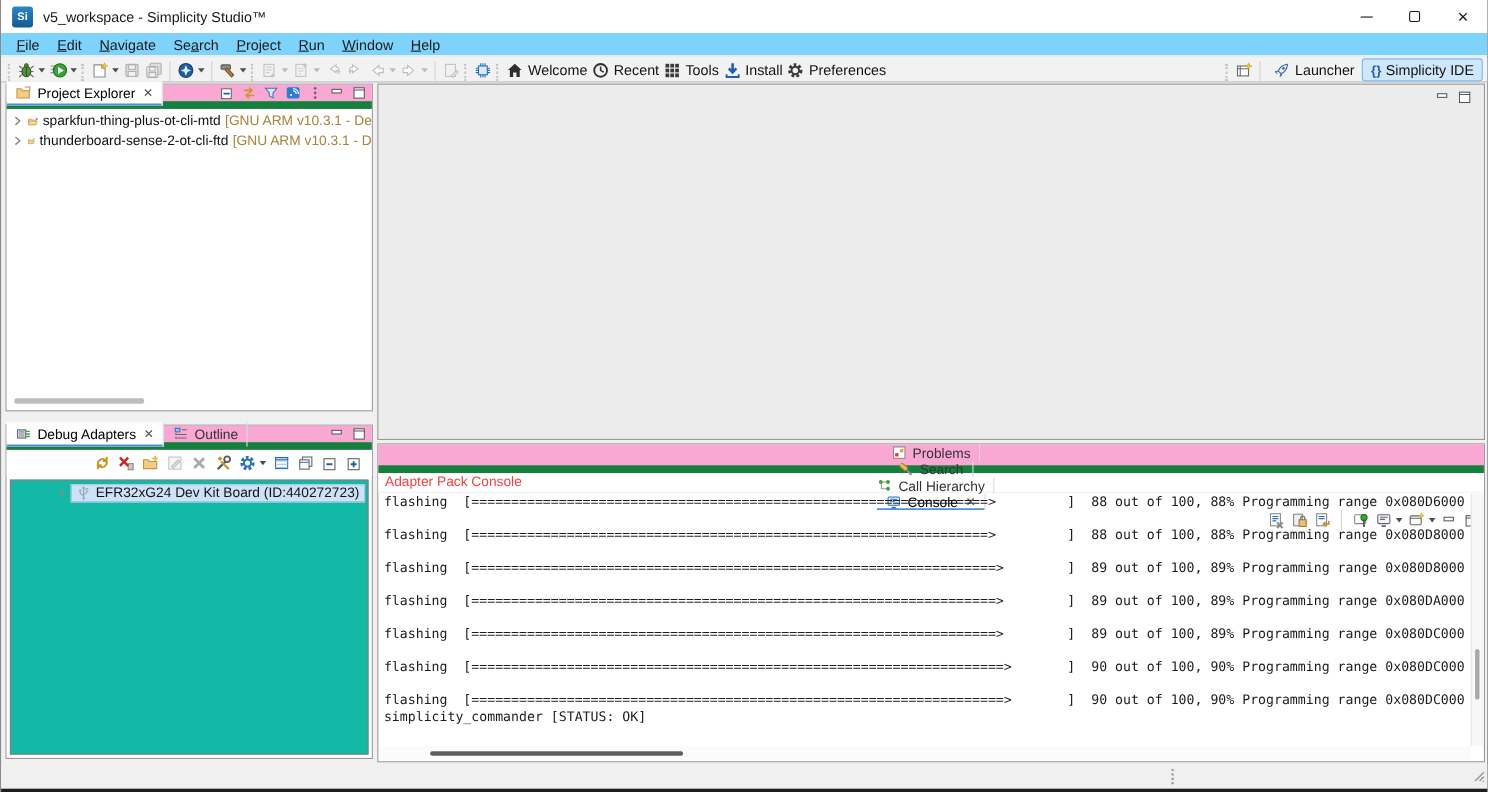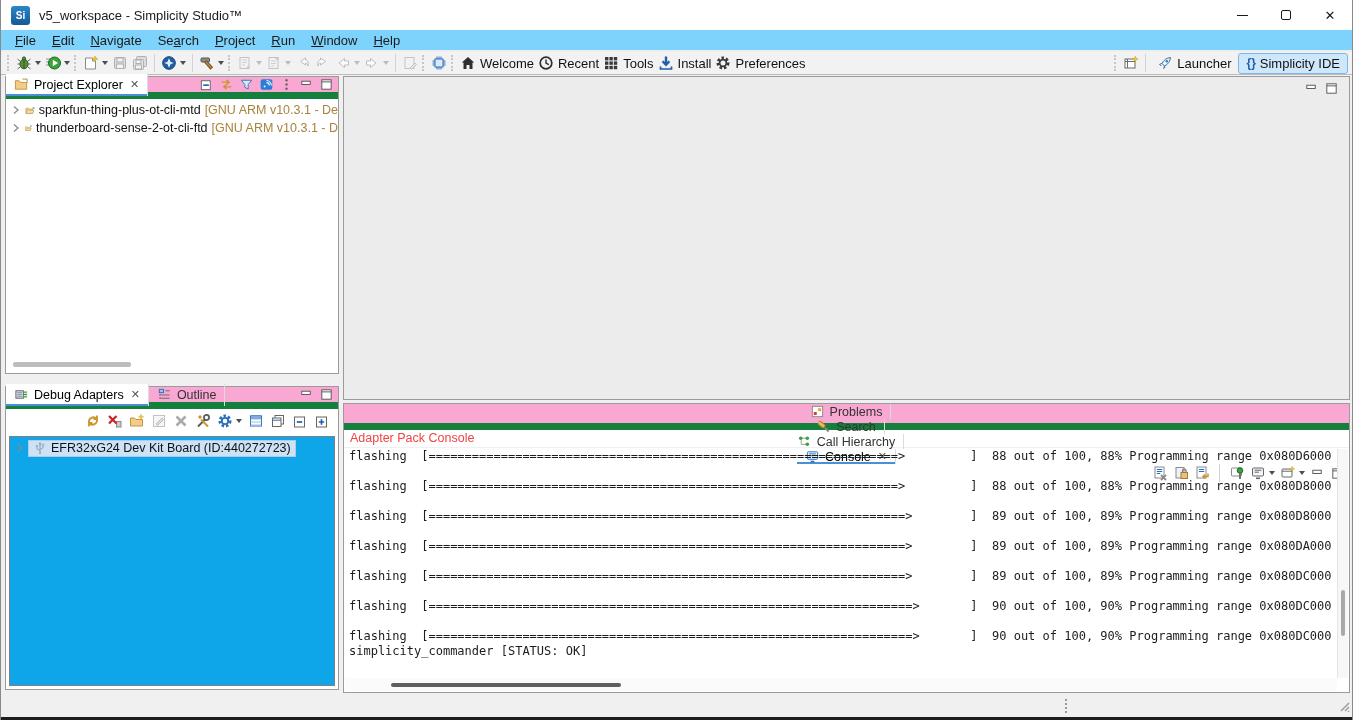--- a/index.html
+++ b/index.html
@@ -21,21 +21,21 @@
   .glyph-max { display:block; width:10px; height:10px; border:1px solid #1a1a1a; border-radius:2px; }
   .glyph-close { font-size:13px; }
 
   
   .menubar { position:absolute; left:0; top:30px; width:100%; height:21px; background:#7dd3fc;
              display:flex; align-items:center; padding-left:6px; border-bottom:1px solid #ececec; }
   .menu-item { font-size:13px; color:#1a1a1a; padding:0 8px; line-height:21px; }
 
   
   .toolbar { position:absolute; left:0; top:52px; width:100%; height:23px; background:#f2f2f2;
-             border-bottom:1px solid #bdbdbd; display:flex; align-items:center; padding:0 4px; }
+             border-bottom:1px solid #bdbdbd; display:flex; align-items:flex-end; padding:0 4px; }
   .tb { display:inline-flex; align-items:center; height:21px; padding:0 2px; }
   .tb svg { display:block; }
   .grip { width:3px; height:16px; border-left:2px dotted #c6c6c6; margin:0 4px 0 2px; }
   .tsep { width:1px; height:18px; background:#d2d2d2; margin:0 4px; }
   .dd { width:0; height:0; border-left:3px solid transparent; border-right:3px solid transparent;
         border-top:4px solid #4d4d4d; margin-left:3px; }
   .dd.dis { border-top-color:#bcbcbc; }
   .tlabel { font-size:13px; color:#111; margin-left:4px; }
   .pbtn { display:inline-flex; align-items:center; height:21px; padding:0 7px; border-radius:3px; }
   .pbtn.selected { background:#cfe7fb; border:1px solid #7fb6e8; }
@@ -61,21 +61,21 @@
   .chev svg { display:block; }
 
   
   .hthumb-pe { position:absolute; left:7px; bottom:6px; width:118px; height:5px;
                background:#bdbdbd; border-radius:2px; }
 
   
   .da-toolbar { display:flex; align-items:center; justify-content:flex-end; gap:6px;
                 height:24px; padding:0 8px; background:#fff; }
   .da-content { position:absolute; left:3px; right:3px; top:49px; bottom:3px;
-                border:1px solid #808080; background:#0ea5e9; padding-top:2px; }
+                border:1px solid #808080; background:#14b8a6; padding-top:2px;padding-left:36px; }
   .sel { background:#cde2f7; outline:1px solid #aecdee; padding:0 4px; display:inline-flex;
          align-items:center; gap:4px; }
 
   
   .editor { position:absolute; background:#ececec; border:1px solid #9b9b9b; }
   .editor .viewicons { position:absolute; top:4px; right:6px; }
 
   
   .console-tabs { height:26px;flex-direction:column; }
   .console-sub { height:18px; font-size:12.5px; color:#ef4444; padding:1px 6px; background:#fff;

